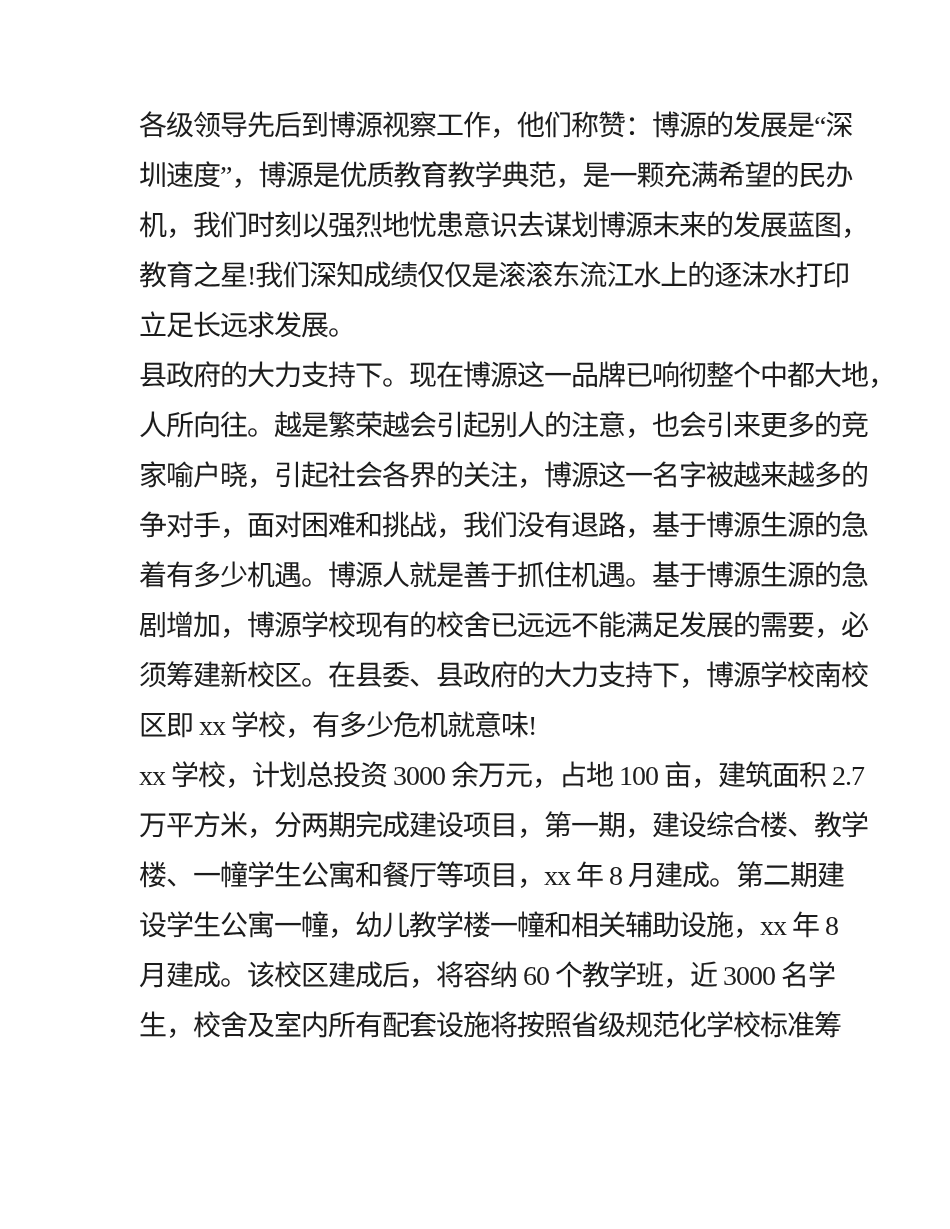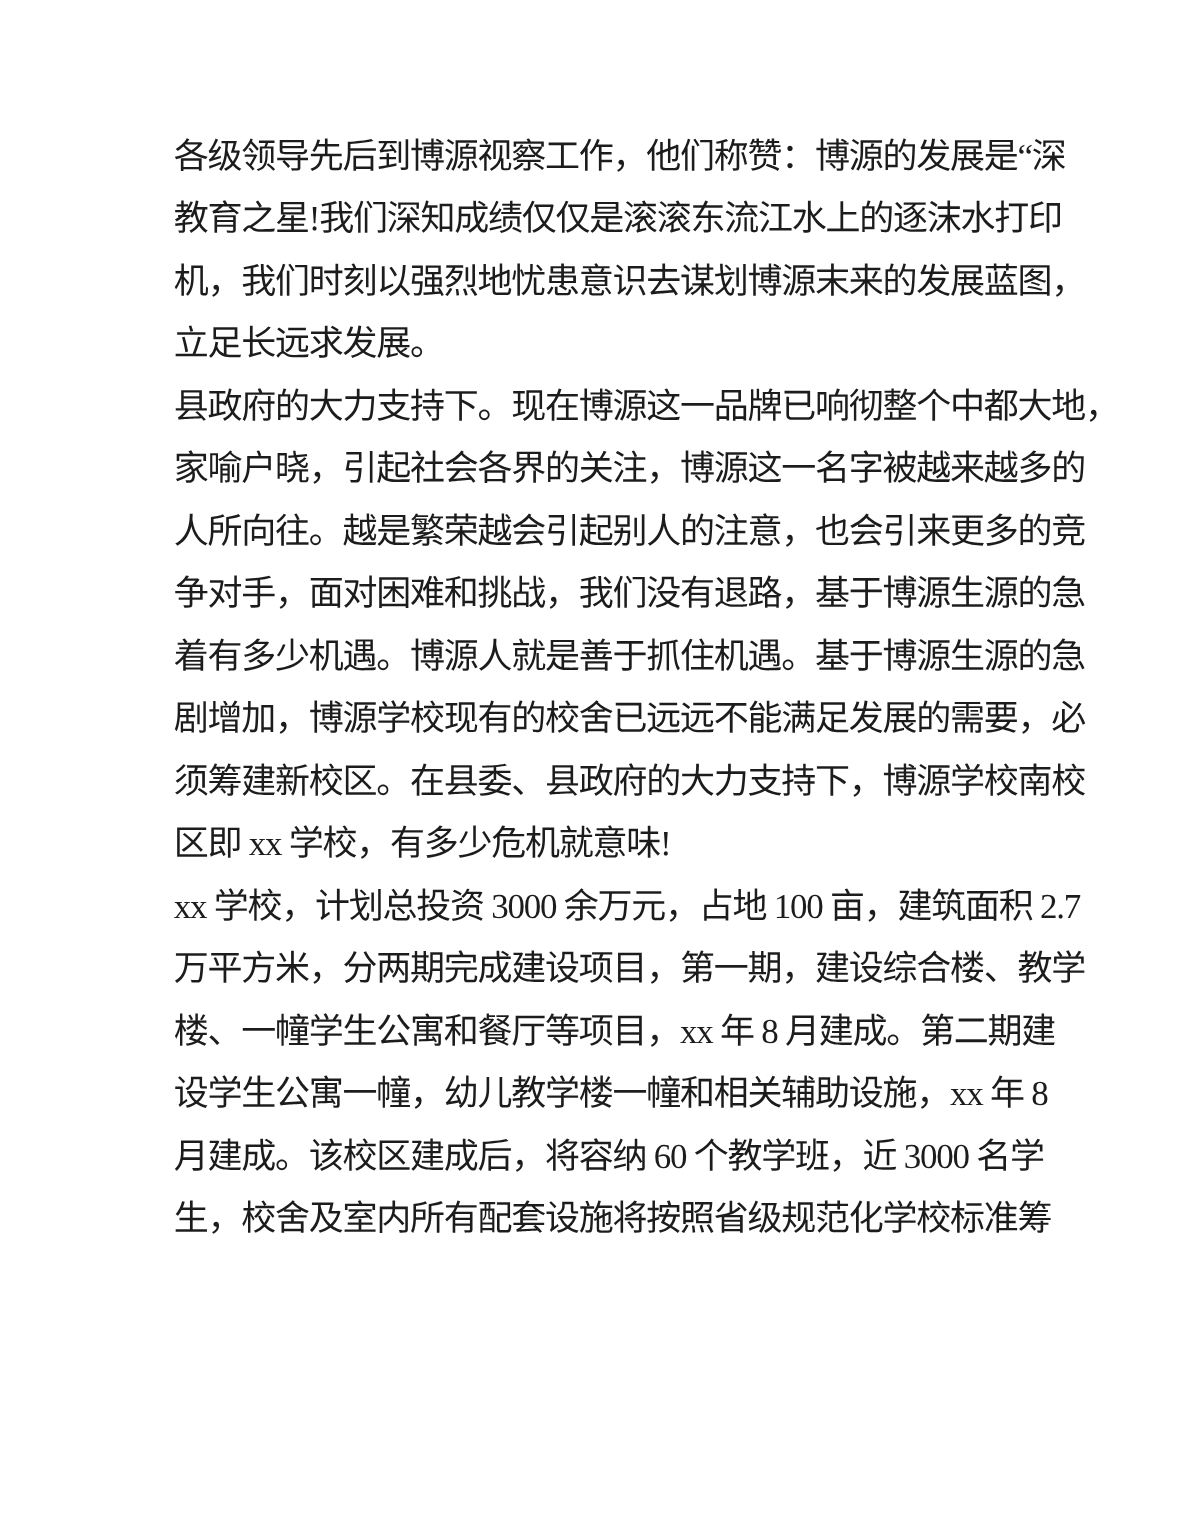--- a/index.html
+++ b/index.html
@@ -34,28 +34,29 @@
     white-space: pre;
   }
 </style>
 </head>
 <body style="background: rgb(255, 255, 255);">
 
 <div class="page">
   <div class="doc-body" style="color: rgb(28, 28, 28);">
       <div class="paragraph">
         <div class="text-line">各级领导先后到博源视察工作，他们称赞：博源的发展是“深</div>
+        <div class="text-line">圳速度”，博源是优质教育教学典范，是一颗充满希望的民办</div>
+        <div class="text-line">机，我们时刻以强烈地忧患意识去谋划博源末来的发展蓝图，</div>
         <div class="text-line">教育之星!我们深知成绩仅仅是滚滚东流江水上的逐沫水打印</div>
-        <div class="text-line">机，我们时刻以强烈地忧患意识去谋划博源末来的发展蓝图，</div>
         <div class="text-line">立足长远求发展。</div>
       </div>
       <div class="paragraph">
         <div class="text-line">县政府的大力支持下。现在博源这一品牌已响彻整个中都大地，</div>
+        <div class="text-line">人所向往。越是繁荣越会引起别人的注意，也会引来更多的竞</div>
         <div class="text-line">家喻户晓，引起社会各界的关注，博源这一名字被越来越多的</div>
-        <div class="text-line">人所向往。越是繁荣越会引起别人的注意，也会引来更多的竞</div>
         <div class="text-line">争对手，面对困难和挑战，我们没有退路，基于博源生源的急</div>
         <div class="text-line">着有多少机遇。博源人就是善于抓住机遇。基于博源生源的急</div>
         <div class="text-line">剧增加，博源学校现有的校舍已远远不能满足发展的需要，必</div>
         <div class="text-line">须筹建新校区。在县委、县政府的大力支持下，博源学校南校</div>
         <div class="text-line">区即 xx 学校，有多少危机就意味!</div>
       </div>
       <div class="paragraph">
         <div class="text-line">xx 学校，计划总投资 3000 余万元，占地 100 亩，建筑面积 2.7</div>
         <div class="text-line">万平方米，分两期完成建设项目，第一期，建设综合楼、教学</div>
         <div class="text-line">楼、一幢学生公寓和餐厅等项目，xx 年 8 月建成。第二期建</div>

